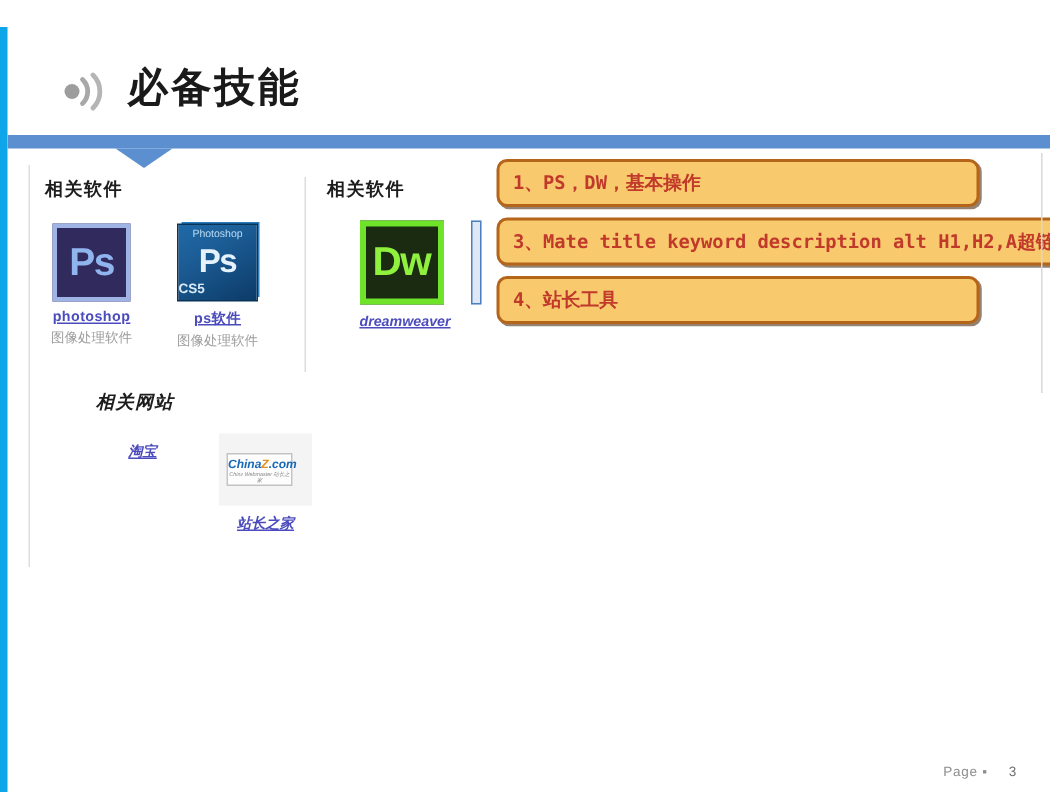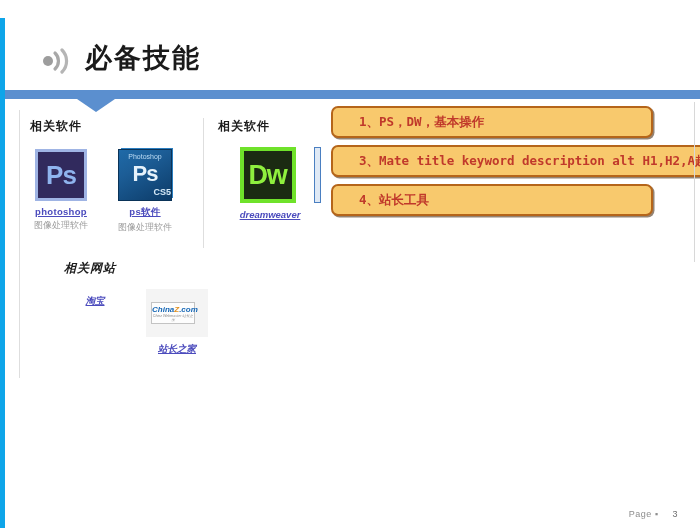--- a/index.html
+++ b/index.html
@@ -142,21 +142,21 @@
     position: absolute; left: 0; right: 0; top: 3px;
     text-align: center; font-size: 7px; color: #bcdcf5;
   }
   .ico-ps-box .t2 {
     position: absolute; left: 0; right: 0; top: 11px;
     text-align: center; font-size: 22px; font-weight: bold;
     color: #e6f2fb; letter-spacing: -1px;
   }
   .ico-ps-box .t3 {
     position: absolute; left: 0; right: 0; bottom: 3px;
-    text-align: right; font-size: 9px; font-weight: bold; color: #d6eaf8;
+    text-align: left; font-size: 9px; font-weight: bold; color: #d6eaf8;
   }
   
   .ico-dw {
     width: 56px; height: 56px;
     background: #1b2b12;
     border: 4px solid #6fe22a;
     box-sizing: border-box;
     position: relative;
   }
   .ico-dw span {
@@ -241,21 +241,21 @@
     position: relative;
     background: #f8c96d;
     border: 2px solid #b5651a;
     border-radius: 7px;
     box-sizing: border-box;
     height: 32px;
     margin-bottom: 7px;
     box-shadow: 1.5px 1.5px 0 rgba(60,30,0,.55);
     display: flex;
     align-items: center;
-    padding-left: 26px;
+    padding-left: 9px;
   }
   .orange-item.w-normal { width: 322px; }
   .orange-item.w-wide   { width: 380px; }
   .orange-text {
     font-family: "DejaVu Sans Mono", "Liberation Mono", monospace;
     font-size: 12.5px;
     color: #c0392b;
     font-weight: bold;
     white-space: nowrap;
     letter-spacing: 0px;

